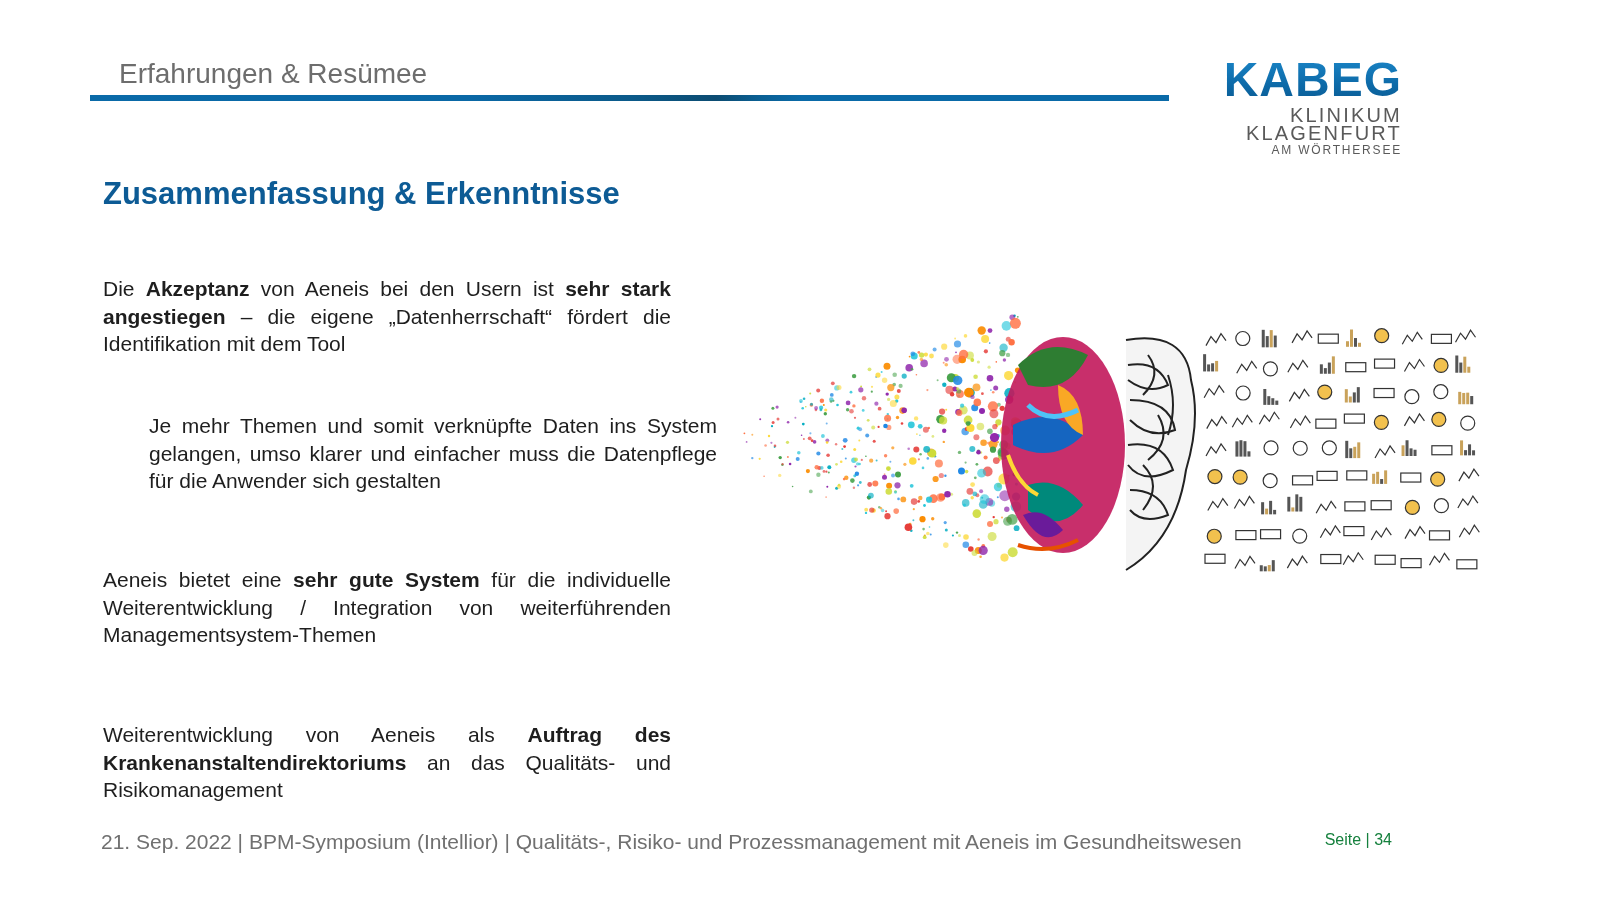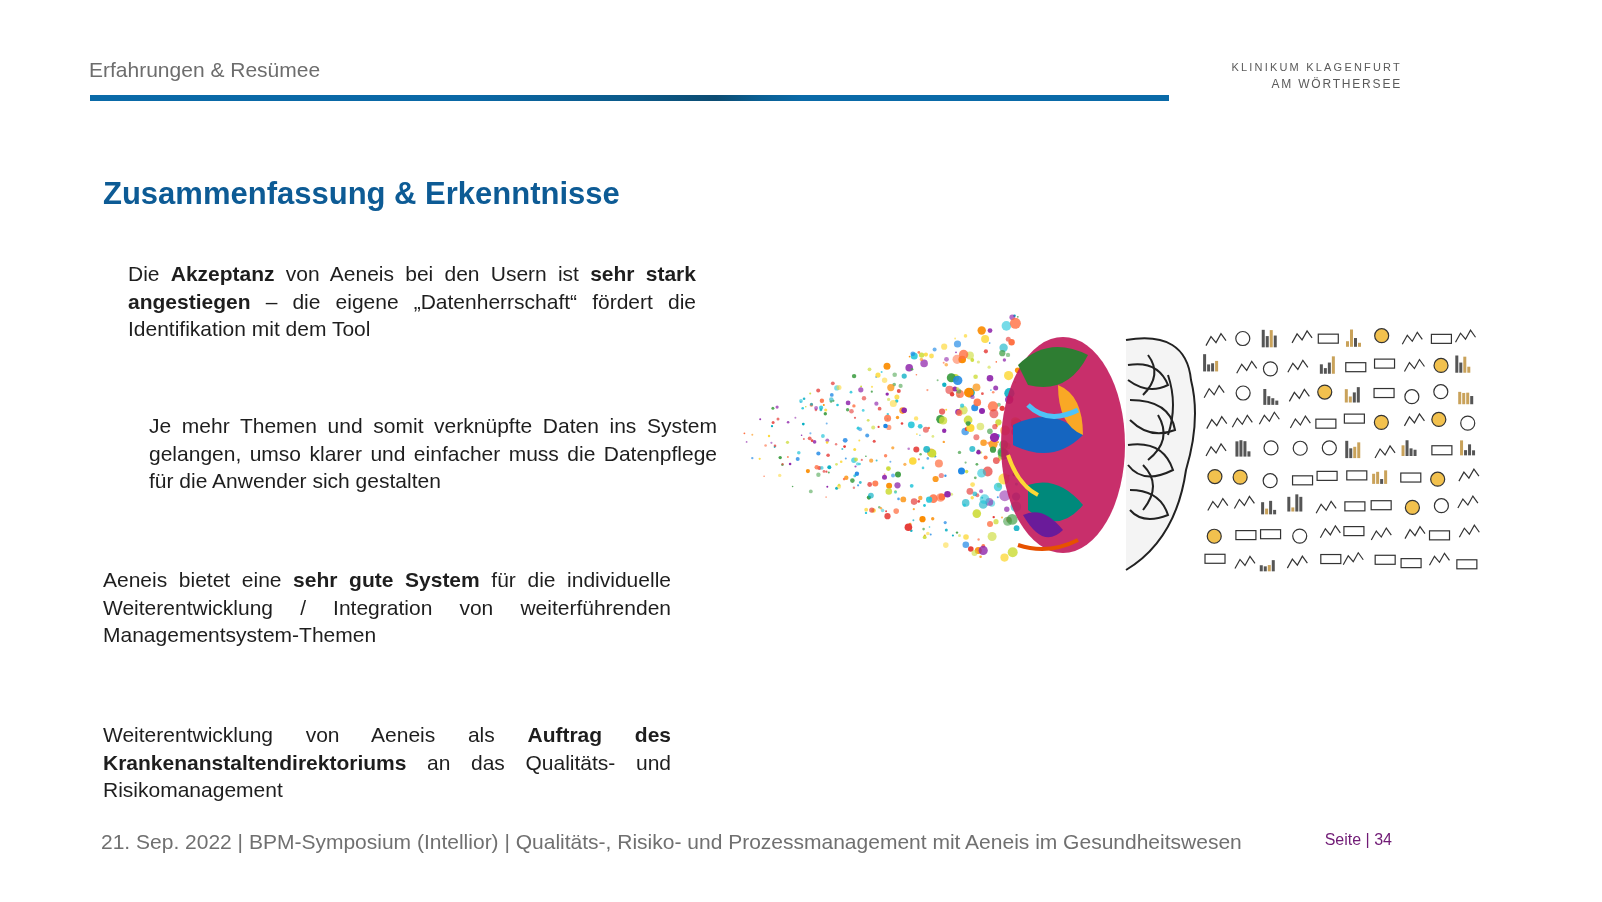--- a/index.html
+++ b/index.html
@@ -1,39 +1,40 @@
 <!DOCTYPE html>
 <html><head>
 <meta charset="utf-8">
 <style>
   html,body{margin:0;padding:0;background:#fff;}
   body{width:1602px;height:902px;position:relative;overflow:hidden;font-family:"Liberation Sans",sans-serif;}
-  .section-title{position:absolute;left:89px;top:58px;font-size:21px;color:#6d6d6d;}
+  .section-title{position:absolute;left:119px;top:58px;font-size:28px;color:#6d6d6d;}
   .rule{position:absolute;left:90px;top:95px;width:1079px;height:6px;
     background:linear-gradient(90deg,#0a6aa8 0%,#0a68a6 35%,#0b5a8a 50%,#0c4c72 58%,#0a5f93 62%,#0a6aa8 66%,#0a6aa8 100%);}
   .logo{position:absolute;left:1170px;top:56px;width:232px;text-align:right;}
   .logo-main{font-size:48px;font-weight:bold;color:#0f72b5;letter-spacing:1px;line-height:48px;
     background:linear-gradient(180deg,#1b86c8 0%,#0d6aa8 60%,#0a5a92 100%);-webkit-background-clip:text;background-clip:text;-webkit-text-fill-color:transparent;}
-  .logo-sub1{font-size:11px;color:#5a5a5a;letter-spacing:2.2px;line-height:18px;margin-top:2px;}
+  .logo-sub1{font-size:20px;color:#5a5a5a;letter-spacing:2.2px;line-height:18px;margin-top:2px;}
   .logo-sub2{font-size:12px;color:#5a5a5a;letter-spacing:1.8px;line-height:16px;}
   .heading{position:absolute;left:103px;top:176px;font-size:31px;font-weight:bold;color:#0d5b95;}
   .para{position:absolute;left:103px;width:568px;font-size:21px;line-height:27.5px;color:#1e1e1e;text-align:justify;}
   .para b{font-weight:bold;color:#1e1e1e;}
-  .p1{top:260px;margin-left:25px;} .p2{top:412px;margin-left:46px;} .p3{top:566px;} .p4{top:721px;}
+  .p1{top:275px;} .p2{top:412px;margin-left:46px;} .p3{top:566px;} .p4{top:721px;}
   .illus{position:absolute;left:728px;top:305px;width:760px;height:275px;}
   .footer{position:absolute;left:101px;top:830px;font-size:21px;color:#707070;}
-  .page{position:absolute;right:210px;top:831px;font-size:16px;color:#701a75;}
+  .page{position:absolute;right:210px;top:831px;font-size:16px;color:#15803d;}
 </style>
 </head>
 <body>
 
 <div class="section-title">Erfahrungen &amp; Resümee</div>
 <div class="rule"></div>
 
 <div class="logo">
+  <div class="logo-main">KABEG</div>
   <div class="logo-sub1">KLINIKUM KLAGENFURT</div>
   <div class="logo-sub2">AM WÖRTHERSEE</div>
 </div>
 
 <div class="heading">Zusammenfassung &amp; Erkenntnisse</div>
 
 <div class="para p1"><span>Die </span><b>Akzeptanz</b><span> von Aeneis bei den Usern ist </span><b>sehr stark angestiegen</b><span> – die eigene „Datenherrschaft“ fördert die Identifikation mit dem Tool</span></div>
 <div class="para p2"><span>Je mehr Themen und somit verknüpfte Daten ins System gelangen, umso klarer und einfacher muss die Datenpflege für die Anwender sich gestalten</span></div>
 <div class="para p3"><span>Aeneis bietet eine </span><b>sehr gute System</b><span> für die individuelle Weiterentwicklung / Integration von weiterführenden Managementsystem-Themen</span></div>
 <div class="para p4"><span>Weiterentwicklung von Aeneis als </span><b>Auftrag des Krankenanstaltendirektoriums</b><span> an das Qualitäts- und Risikomanagement</span></div>

